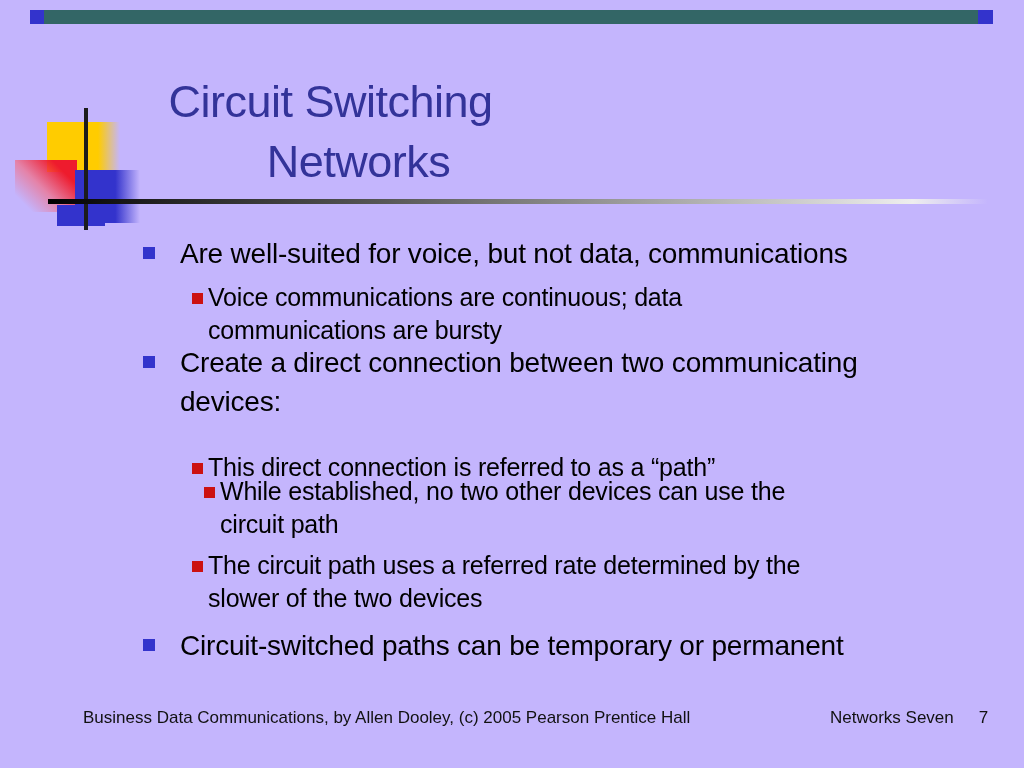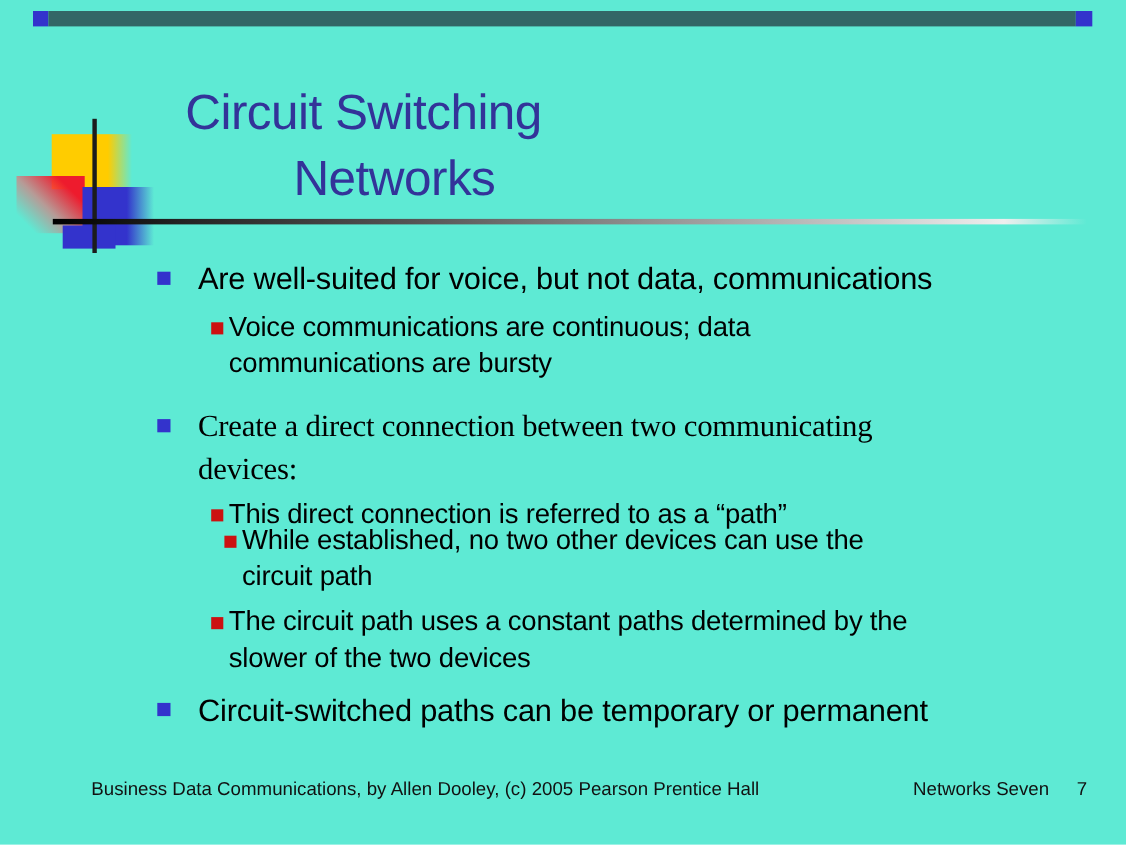--- a/index.html
+++ b/index.html
@@ -1,21 +1,21 @@
 <!DOCTYPE html>
 <html><head>
 <meta charset="utf-8">
 <style>
   * { margin: 0; padding: 0; box-sizing: border-box; }
   html, body { background: #ffffff; }
   .slide {
     position: relative;
     width: 1024px;
     height: 768px;
-    background: #5eead4;
+    background: #c4b5fd;
     overflow: hidden;
     font-family: "Liberation Sans", sans-serif;
     color: #000000;
   }
   .abs { position: absolute; }
 
   
   .top-bar      { left: 44px;  top: 10px; width: 934px; height: 14px; background: #336666; }
   .top-cap-l    { left: 30px;  top: 10px; width: 14px;  height: 14px; background: #3333cc; }
   .top-cap-r    { left: 978px; top: 10px; width: 15px;  height: 14px; background: #3333cc; }
@@ -57,21 +57,21 @@
   .row .bullet { position: absolute; left: 0; }
   .row.l1 { font-size: 28px; line-height: 39px; letter-spacing: -0.2px; }
   .row.l2 { font-size: 25px; line-height: 33px; letter-spacing: -0.2px; }
   .row.l1 .bullet { top: 13px; width: 12px; height: 12px; background: #3333cc; }
   .row.l2 .bullet { top: 12px; width: 11px; height: 11px; background: #cc1111; }
   .row.l1 .txt { margin-left: 37px; }
   .row.l2 .txt { margin-left: 16px; }
 
   .r1 { left: 143px; top: 234px; }
   .r2 { left: 192px; top: 281px; }
-  .r3 { left: 143px; top: 368px; font-family: Liberation Serif, serif; }
+  .r3 { left: 143px; top: 343px; }
   .r4 { left: 192px; top: 451px; }
   .r5 { left: 204px; top: 475px; }
   .r6 { left: 192px; top: 549px; }
   .r7 { left: 143px; top: 626px; }
 
   
   .footer-left  { left: 68px; top: 708px; font-size: 17px; color: #111111; margin-left: 15px; }
   .footer-right { left: 830px; top: 708px; font-size: 17px; color: #111111; display: flex; }
   .footer-right .page-num { margin-left: 25px; }
 </style>
@@ -130,21 +130,21 @@
     <span class="bullet"></span>
     <div class="txt">
       <div>While established, no two other devices can use the</div>
       <div>circuit path</div>
     </div>
   </div>
 
   <div class="row l2 r6">
     <span class="bullet"></span>
     <div class="txt">
-      <div>The circuit path uses a constant paths determined by the</div>
+      <div>The circuit path uses a referred rate determined by the</div>
       <div>slower of the two devices</div>
     </div>
   </div>
 
   <div class="row l1 r7">
     <span class="bullet"></span>
     <div class="txt">
       <div>Circuit-switched paths can be temporary or permanent</div>
     </div>
   </div>

